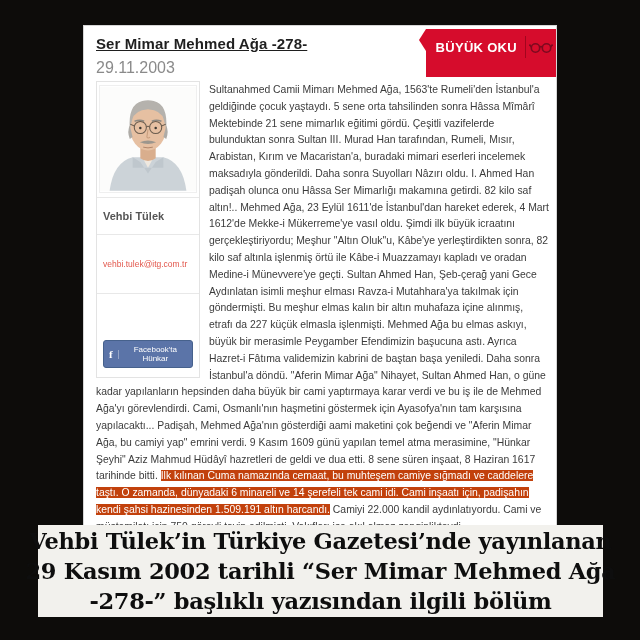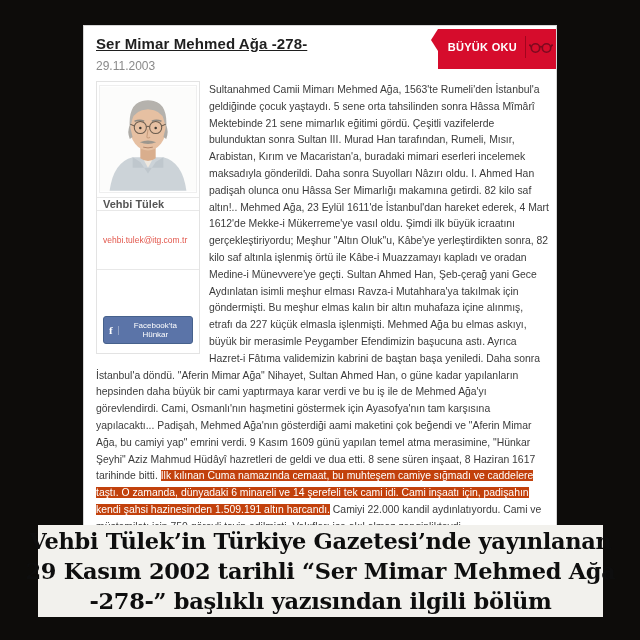--- a/index.html
+++ b/index.html
@@ -9,44 +9,44 @@
     font-family:"Liberation Sans","DejaVu Sans",sans-serif;
   }
   
   .card{
     position:absolute;left:83px;top:25px;width:474px;min-height:483px;
     background:#ffffff;border:1px solid #d6d6d6;box-sizing:border-box;
     padding:7px 7px 10px 12px;
   }
   .card-header{position:relative;height:44px;}
   .title{font-size:15px;font-weight:bold;color:#1f1f1f;margin:2px 0 0 0;letter-spacing:.1px;text-decoration:underline;}
-  .date{font-size:12px;color:#8a8a8a;margin-top:7px;}
+  .date{font-size:16px;color:#8a8a8a;margin-top:7px;}
   
   .badge{
     position:absolute;top:-6px;right:-7px;height:36px;
     background:#d60c2c;color:#fff;display:flex;align-items:center;
-    padding:0 0 4px 10px;font-size:11px;font-weight:bold;letter-spacing:.3px;
+    padding:0 0 12px 10px;font-size:13px;font-weight:bold;letter-spacing:.3px;
   }
   .badge::before{
     content:"";position:absolute;left:-7px;top:0;
     border-top:11px solid transparent;border-bottom:11px solid transparent;
     border-right:7px solid #d60c2c;
   }
   .badge .glasses{
     margin-left:8px;height:22px;width:30px;display:flex;align-items:center;justify-content:center;
     border-left:1px solid rgba(120,0,20,.55);background:#d60c2c;
   }
   
   .author{
     float:left;width:104px;margin:2px 9px 4px 0;
     border:1px solid #e3e3e3;background:#fff;box-sizing:border-box;
   }
   .photo{display:block;width:96px;height:106px;margin:3px auto 0 auto;border:1px solid #efefef;}
   .author-name{
-    border-top:1px solid #e8e8e8;margin-top:4px;padding:0 6px;
+    border-top:1px solid #e8e8e8;margin-top:4px;padding:12px 6px;
     font-size:11px;font-weight:bold;color:#555;
   }
   .author-email{
     display:block;border-top:1px solid #e8e8e8;padding:24px 6px;
     font-size:8.5px;color:#e2574c;text-decoration:none;word-break:break-all;
   }
   .author-spacer{border-top:1px solid #e8e8e8;height:46px;}
   .fb-btn{
     display:flex;align-items:center;gap:5px;margin:0 6px 9px 6px;
     background:#5b74a8;border:1px solid #46618c;border-radius:3px;

